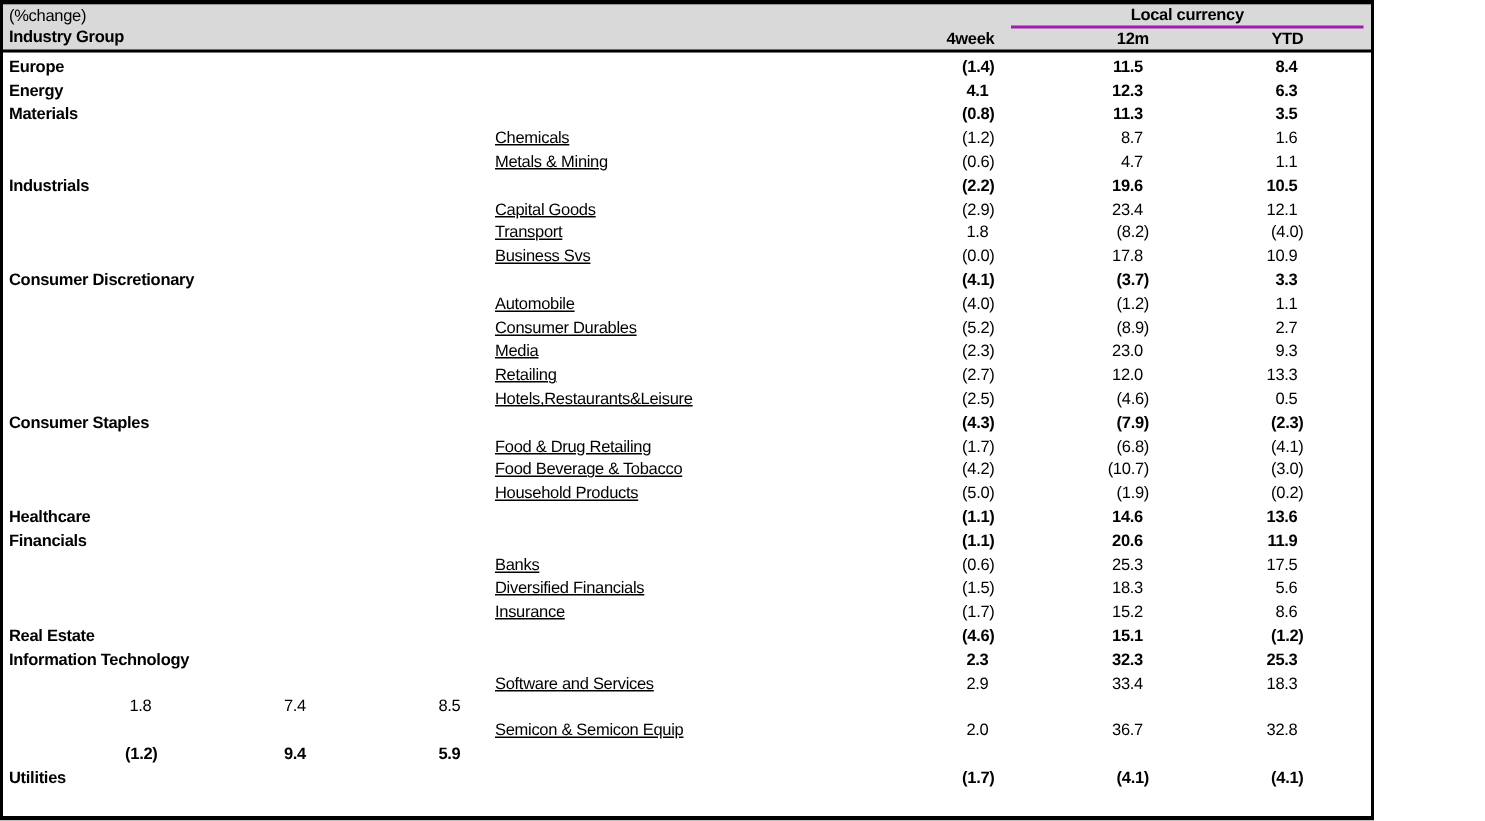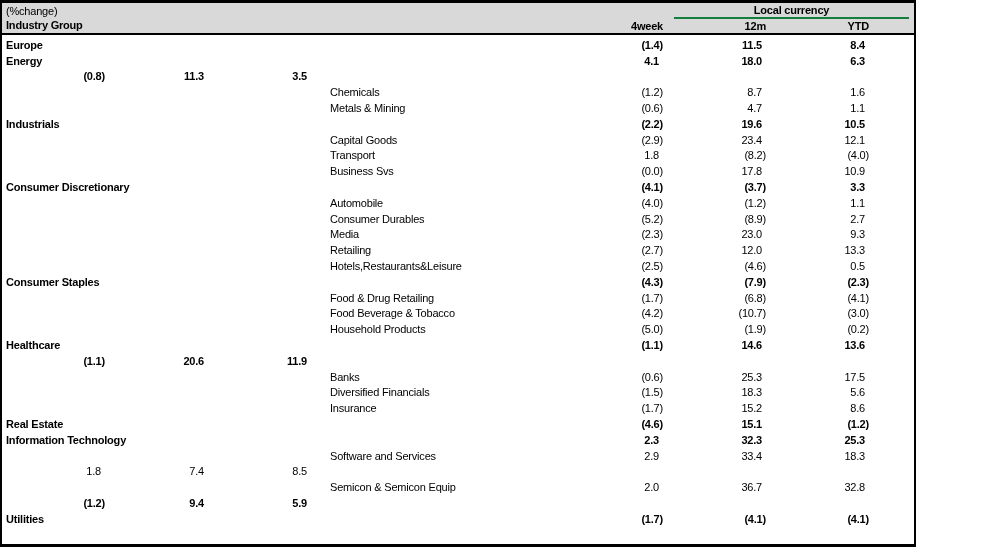--- a/index.html
+++ b/index.html
@@ -41,21 +41,21 @@
     text-align: right;
   }
   .currency-block {
     position: absolute;
     left: 672px;
     right: 5px;
     top: 1px;
     height: 15px;
     text-align: center;
     font-weight: 700;
-    border-bottom: 2px solid #15803d;
+    border-bottom: 2px solid #a21caf;
   }
   .colheads {
     position: absolute;
     left: 0;
     right: 0;
     bottom: 1px;
     display: flex;
     align-items: flex-end;
   }
   .colheads .spacer { flex: 1; }
@@ -74,21 +74,21 @@
   .row {
     display: flex;
     align-items: flex-end;
     height: 15.81px;
   }
   .row .label {
     flex: 1;
     padding-left: 4px;
     white-space: nowrap;
   }
-  .row.sub .label { padding-left: 328px; }
+  .row.sub .label { padding-left: 328px; text-decoration: underline; }
   .row.bold { font-weight: 700; }
 </style>
 </head>
 <body>
 
 <div class="perf-table">
   <div class="head">
     <div class="pct-label">(%change)</div>
     <div class="ig-label">Industry Group</div>
     <div class="currency-block">Local currency</div>
@@ -104,25 +104,26 @@
       <div class="row bold">
         <div class="label">Europe</div>
         <div class="val">(1.4)</div>
         <div class="val np">11.5</div>
         <div class="val np">8.4</div>
         <div class="edge"></div>
       </div>
       <div class="row bold">
         <div class="label">Energy</div>
         <div class="val np">4.1</div>
-        <div class="val np">18.0</div>
+        <div class="val np">12.3</div>
         <div class="val np">6.3</div>
         <div class="edge"></div>
       </div>
       <div class="row bold">
+        <div class="label">Materials</div>
         <div class="val">(0.8)</div>
         <div class="val np">11.3</div>
         <div class="val np">3.5</div>
         <div class="edge"></div>
       </div>
       <div class="row sub">
         <div class="label">Chemicals</div>
         <div class="val">(1.2)</div>
         <div class="val np">8.7</div>
         <div class="val np">1.6</div>
@@ -234,20 +235,21 @@
         <div class="edge"></div>
       </div>
       <div class="row bold">
         <div class="label">Healthcare</div>
         <div class="val">(1.1)</div>
         <div class="val np">14.6</div>
         <div class="val np">13.6</div>
         <div class="edge"></div>
       </div>
       <div class="row bold">
+        <div class="label">Financials</div>
         <div class="val">(1.1)</div>
         <div class="val np">20.6</div>
         <div class="val np">11.9</div>
         <div class="edge"></div>
       </div>
       <div class="row sub">
         <div class="label">Banks</div>
         <div class="val">(0.6)</div>
         <div class="val np">25.3</div>
         <div class="val np">17.5</div>

